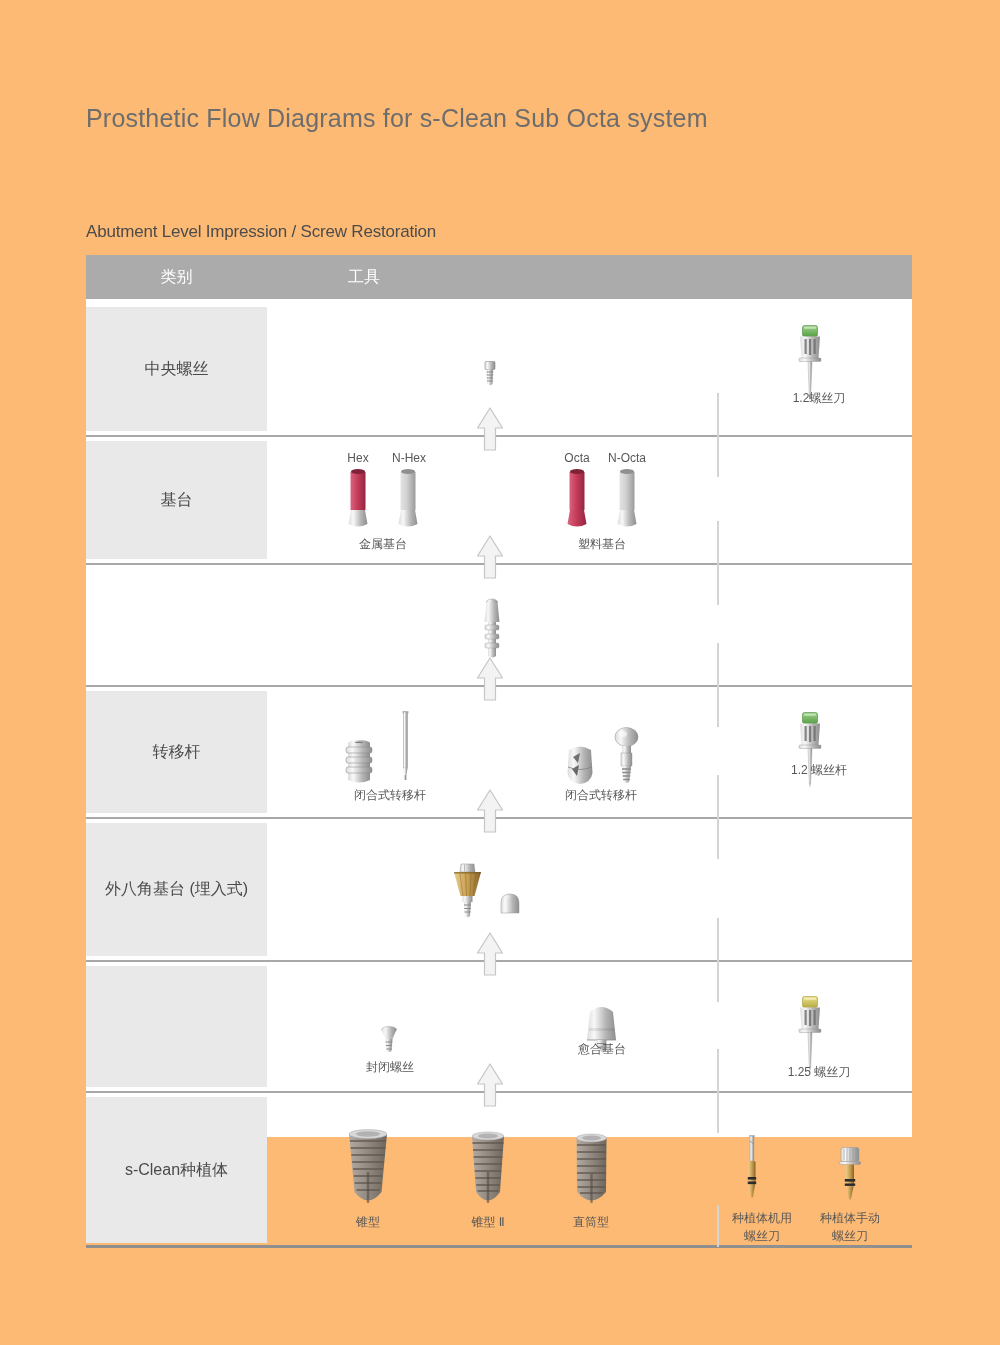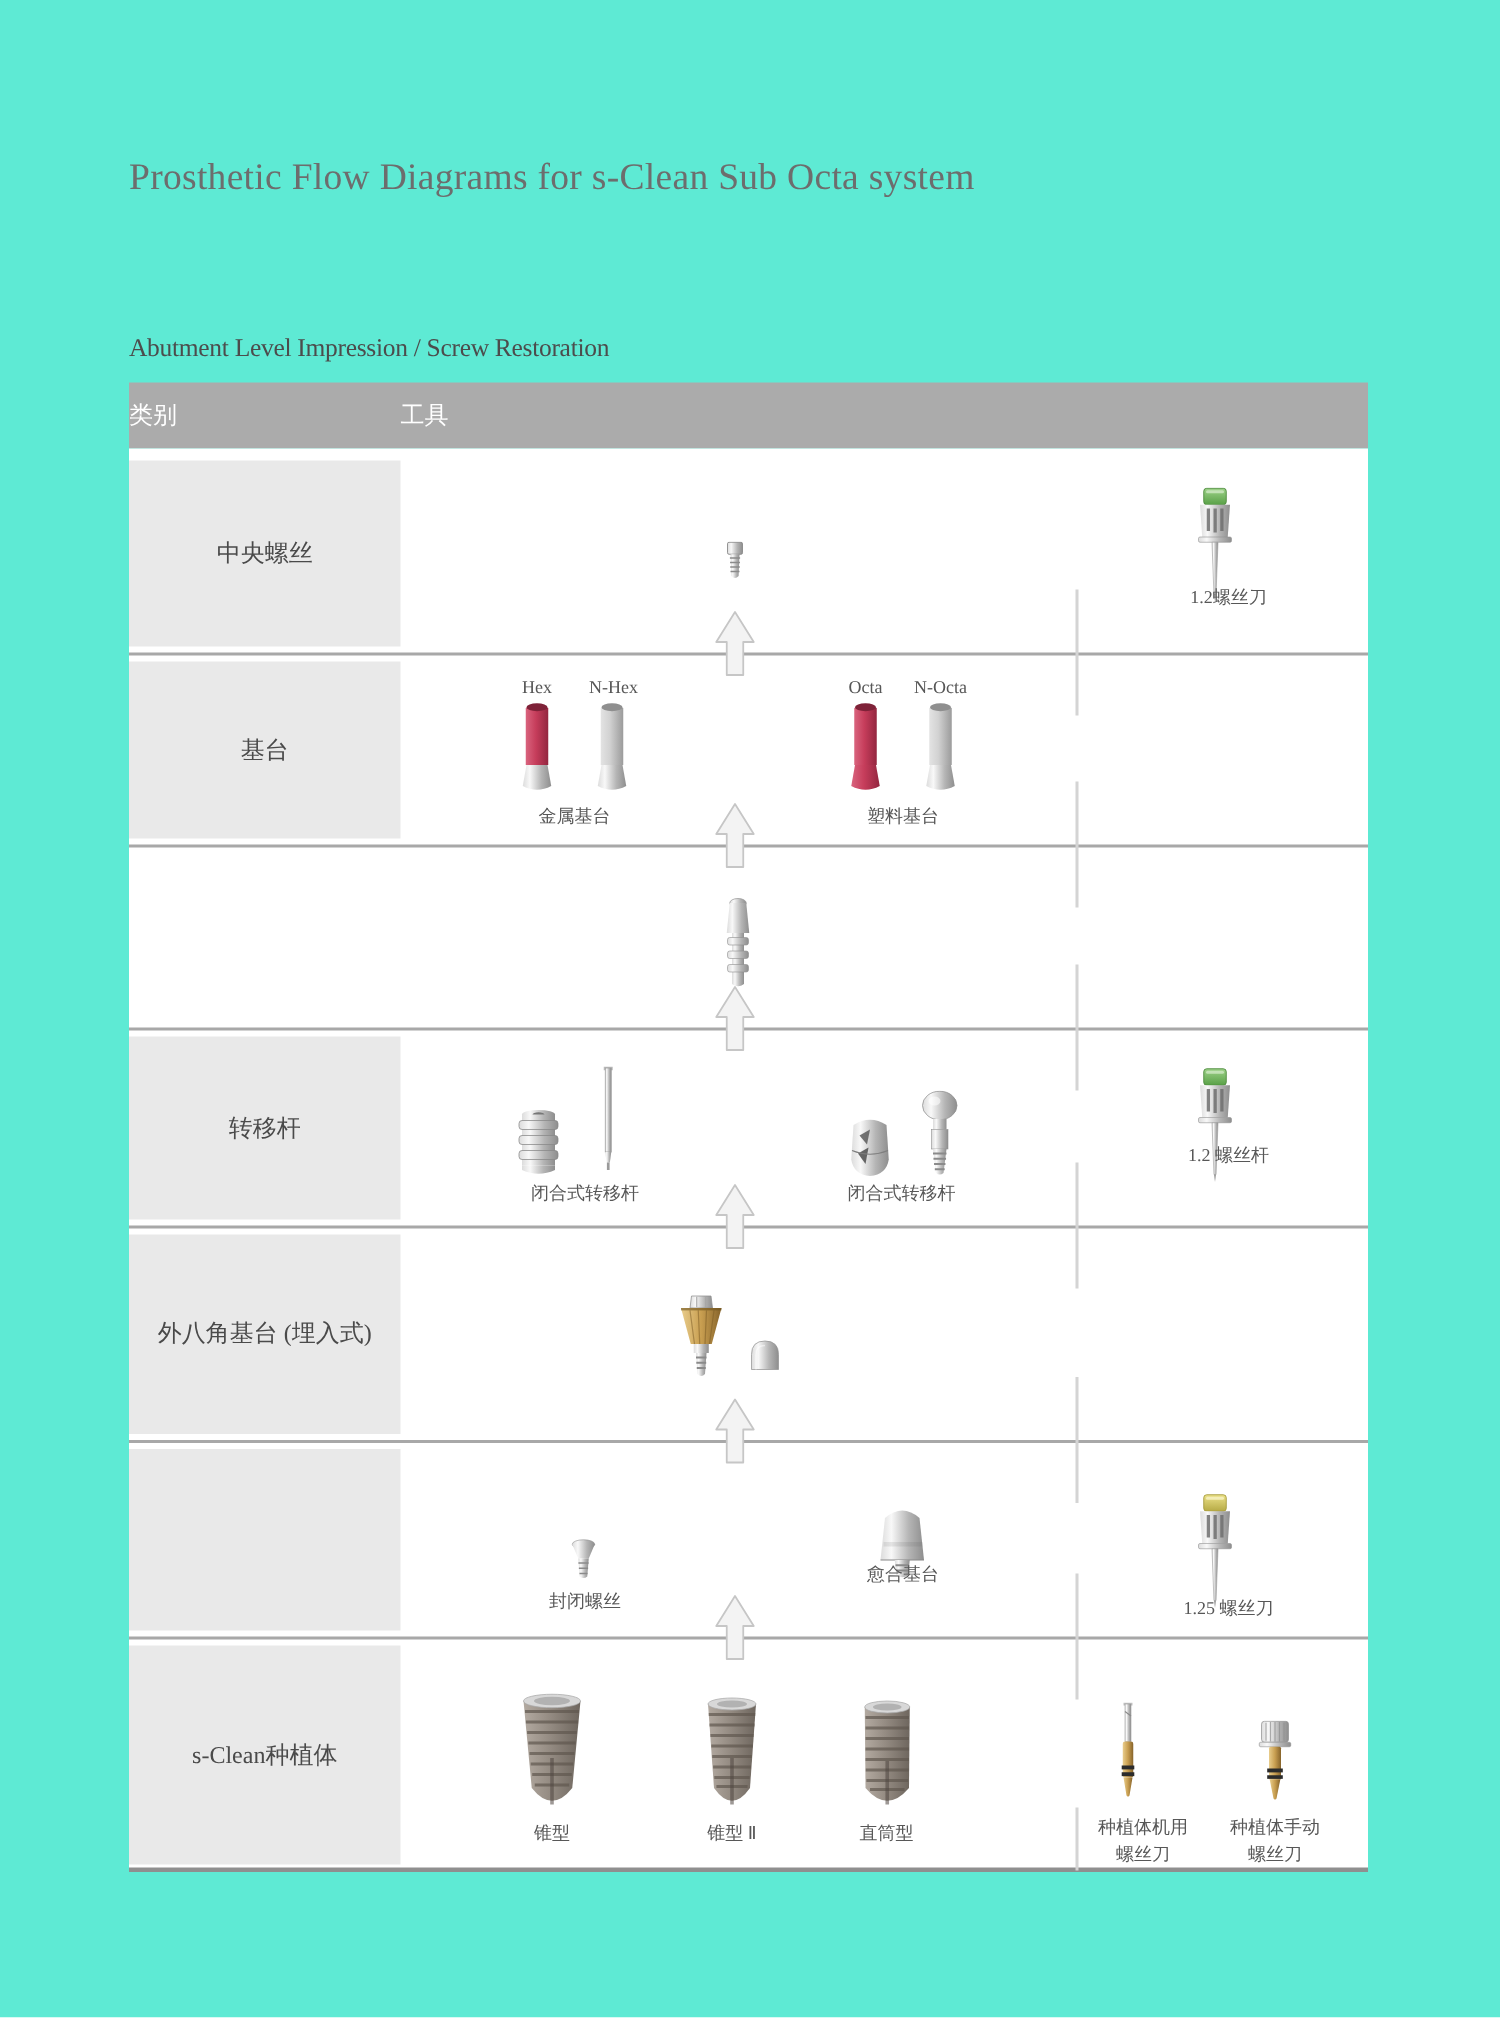--- a/index.html
+++ b/index.html
@@ -1,27 +1,27 @@
 <!DOCTYPE html>
 <html><head>
 <meta charset="utf-8">
 <style>
   html,body{margin:0;padding:0;background:#fff;}
-  .page{position:relative;width:1000px;height:1345px;background:#5eead4;overflow:hidden;
-        font-family:Liberation Serif, serif;}
+  .page{position:relative;width:1000px;height:1345px;background:#fdba74;overflow:hidden;
+        font-family:Liberation Sans, sans-serif;}
   .titles{position:absolute;left:86px;top:100px;color:#6d6d6d;}
   .title-line{font-size:25px;line-height:37px;font-weight:400;letter-spacing:0.2px;}
   .subtitle{position:absolute;left:86px;top:222px;font-size:17px;color:#4c4c4c;letter-spacing:-0.2px;}
   .flow-table{position:absolute;left:86px;top:255px;width:826px;}
   .thead{display:flex;height:44px;background:#ababab;color:#ffffff;font-size:16px;align-items:center;}
-  .th{text-align:left;}
+  .th{text-align:center;}
   .col-cat{width:181px;}
   .col-proc{width:451px;}
   .col-tool{width:194px;}
-  .tbody{position:relative;width:826px;height:949px;background:#fff;}
+  .tbody{position:relative;width:826px;height:838px;background:#fff;}
   .sep{position:absolute;left:0;width:826px;height:2px;background:#a8a8a8;z-index:1;}
   .sep-bottom{position:absolute;left:0;width:826px;height:3px;background:#8f8f8f;z-index:1;}
   .vdiv{position:absolute;left:631px;width:2px;background:#d4d4d4;z-index:1;}
   .cat-cell{position:absolute;left:0;width:181px;background:#e9e9e9;z-index:2;
             display:flex;align-items:center;justify-content:center;
             font-size:16px;color:#4a4a4a;text-align:center;}
   .item{position:absolute;z-index:3;line-height:0;}
   .arrow{position:absolute;z-index:3;line-height:0;}
   .lbl{position:absolute;z-index:3;font-size:12px;color:#575757;white-space:nowrap;
        transform:translateX(-50%);line-height:18px;text-align:center;}

